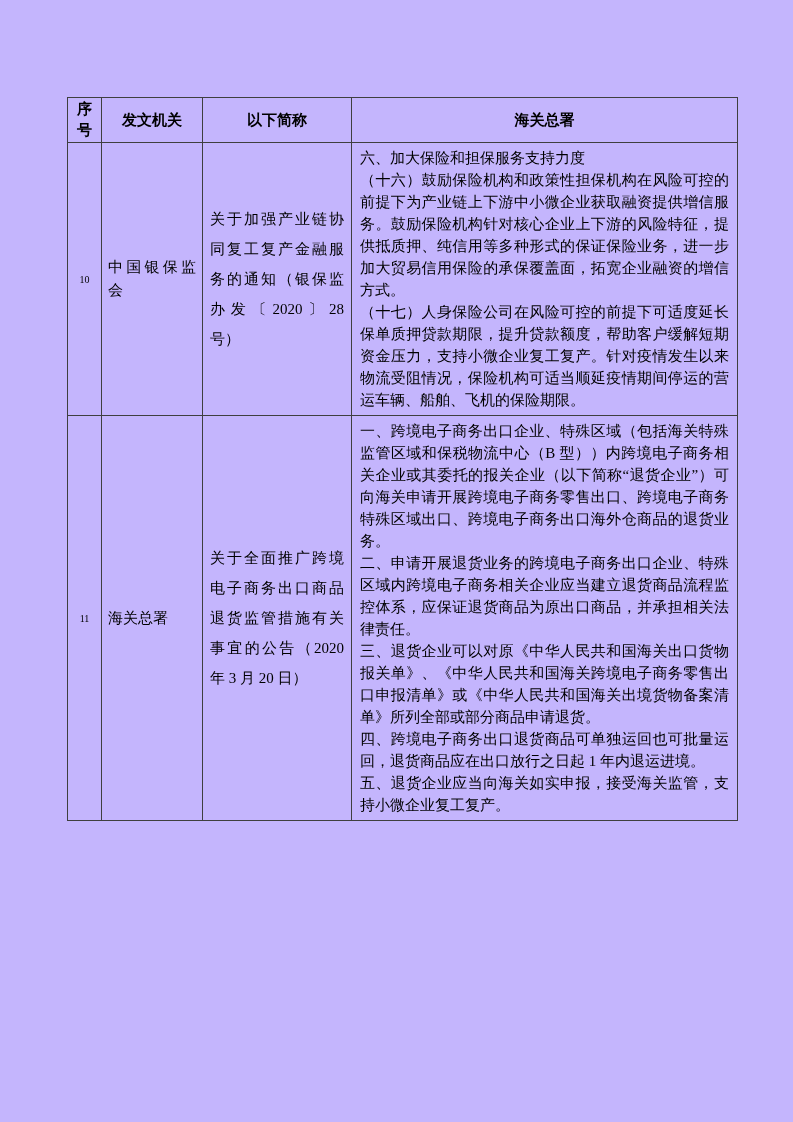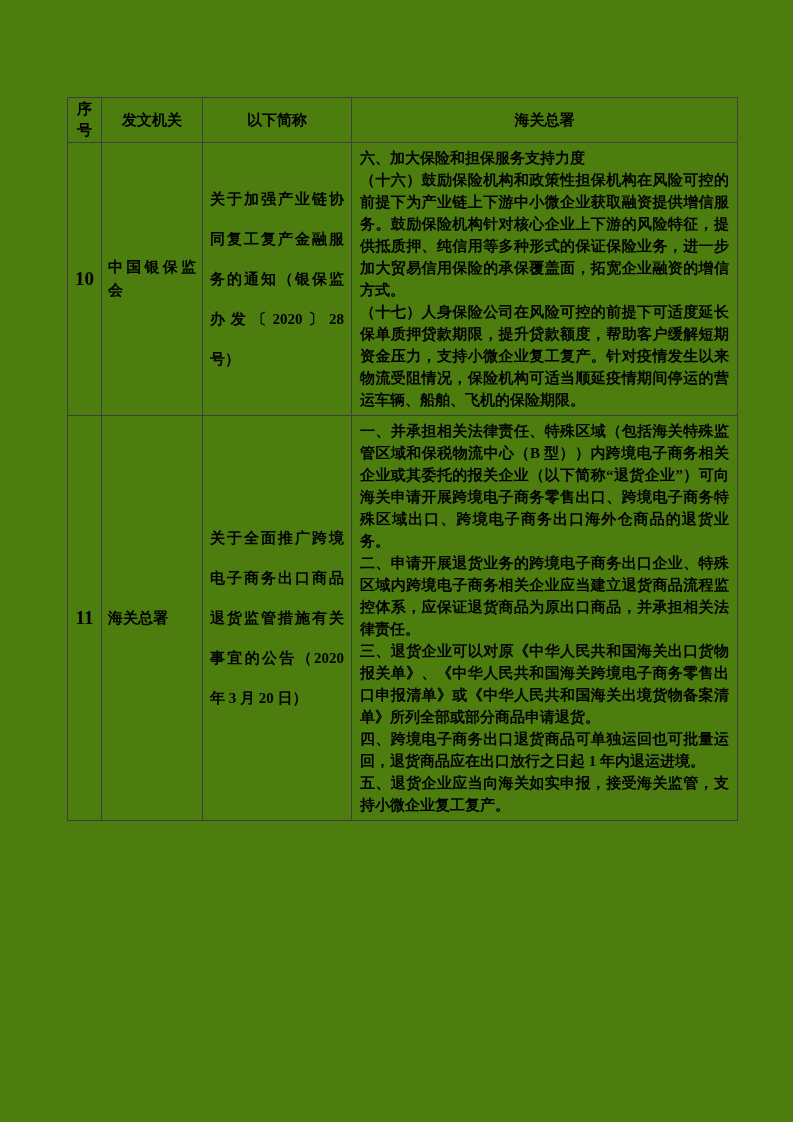--- a/index.html
+++ b/index.html
@@ -1,66 +1,66 @@
 <!DOCTYPE html>
 <html><head>
 <meta charset="utf-8">
 <style>
   html, body { margin: 0; padding: 0; background: #ffffff; }
   .page {
     position: relative;
     width: 793px;
     height: 1122px;
-    background: #4d7c0f;
+    background: #c4b5fd;
     font-family: "Liberation Serif", "DejaVu Serif", serif;
     color: #000000;
     overflow: hidden;
   }
   table.doc-table {
     position: absolute;
     left: 67px;
     top: 97px;
     width: 670px;
     border-collapse: collapse;
     table-layout: fixed;
   }
   .doc-table col.c1 { width: 34px; }
   .doc-table col.c2 { width: 101px; }
   .doc-table col.c3 { width: 149px; }
   .doc-table col.c4 { width: 386px; }
   .doc-table th, .doc-table td {
     border: 1px solid #3f3f3f;
-    font-weight: 700;
+    font-weight: 400;
     vertical-align: middle;
     box-sizing: border-box;
   }
   .doc-table th {
     height: 43px;
     font-size: 15px;
     line-height: 21px;
     text-align: center;
     padding: 1px 2px;
     font-weight: 700;
   }
   tr.row-10 > td { height: 265px; }
   tr.row-11 > td { height: 386px; }
   td.cell-num {
     text-align: center;
-    font-size: 19px;
+    font-size: 10px;
   }
   td.cell-agency {
     padding: 0 6px;
     font-size: 15px;
     line-height: 23px;
     text-align: justify;
   }
   td.cell-doc {
     padding: 0 7px;
     font-size: 15px;
-    line-height: 40px;
+    line-height: 30px;
     text-align: justify;
   }
   td.cell-content {
     padding: 4px 8px 4px 8px;
     font-size: 15px;
     line-height: 22px;
     text-align: justify;
   }
   td.cell-content p { margin: 0; padding: 0; }
   td.section-cell {
@@ -110,21 +110,21 @@
           <p>（十七）人身保险公司在风险可控的前提下可适度延长保单质押贷款期限，提升贷款额度，帮助客户缓解短期资金压力，支持小微企业复工复产。针对疫情发生以来物流受阻情况，保险机构可适当顺延疫情期间停运的营运车辆、船舶、飞机的保险期限。</p>
         </td>
       </tr>
 
 
       <tr class="row-11">
         <td class="cell-num">11</td>
         <td class="cell-agency">海关总署</td>
         <td class="cell-doc">关于全面推广跨境电子商务出口商品退货监管措施有关事宜的公告（2020 年 3 月 20 日）</td>
         <td class="cell-content">
-          <p>一、并承担相关法律责任、特殊区域（包括海关特殊监管区域和保税物流中心（B 型））内跨境电子商务相关企业或其委托的报关企业（以下简称“退货企业”）可向海关申请开展跨境电子商务零售出口、跨境电子商务特殊区域出口、跨境电子商务出口海外仓商品的退货业务。</p>
+          <p>一、跨境电子商务出口企业、特殊区域（包括海关特殊监管区域和保税物流中心（B 型））内跨境电子商务相关企业或其委托的报关企业（以下简称“退货企业”）可向海关申请开展跨境电子商务零售出口、跨境电子商务特殊区域出口、跨境电子商务出口海外仓商品的退货业务。</p>
           <p>二、申请开展退货业务的跨境电子商务出口企业、特殊区域内跨境电子商务相关企业应当建立退货商品流程监控体系，应保证退货商品为原出口商品，并承担相关法律责任。</p>
           <p>三、退货企业可以对原《中华人民共和国海关出口货物报关单》、《中华人民共和国海关跨境电子商务零售出口申报清单》或《中华人民共和国海关出境货物备案清单》所列全部或部分商品申请退货。</p>
           <p>四、跨境电子商务出口退货商品可单独运回也可批量运回，退货商品应在出口放行之日起 1 年内退运进境。</p>
           <p>五、退货企业应当向海关如实申报，接受海关监管，支持小微企业复工复产。</p>
         </td>
       </tr>
     </tbody>
   </table>
 
 

